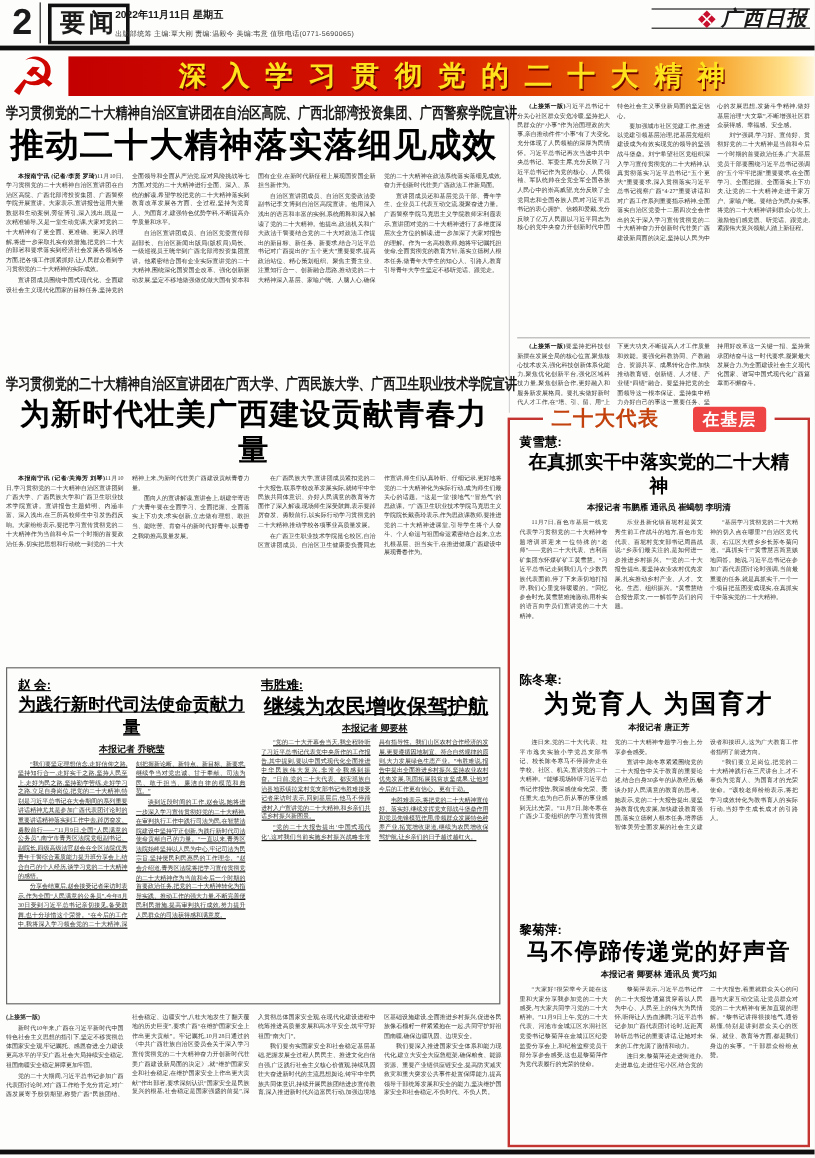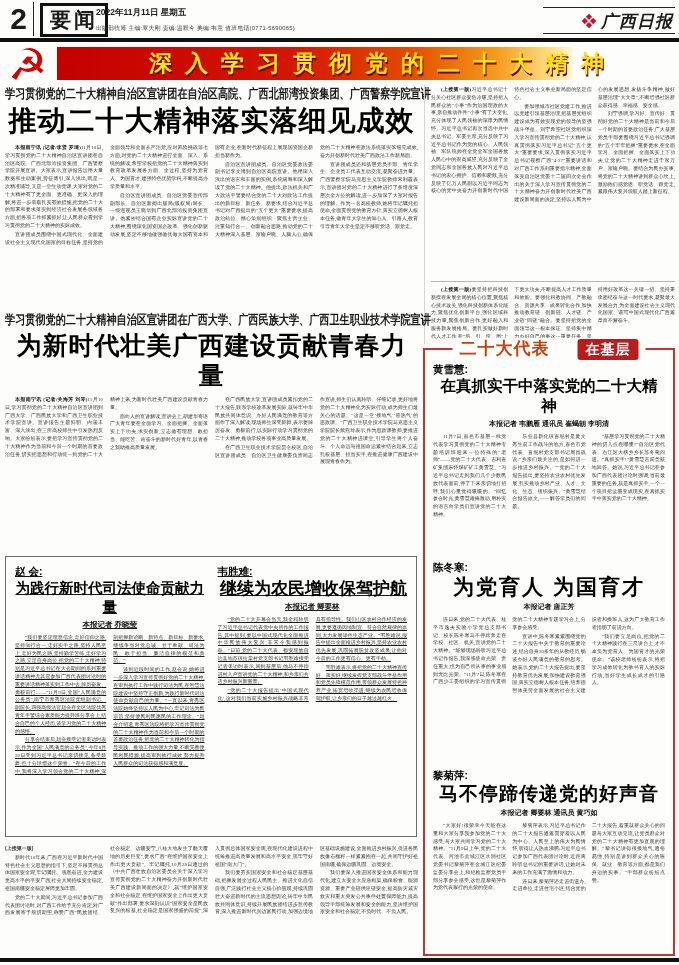--- a/index.html
+++ b/index.html
@@ -13,30 +13,30 @@
   .hdr { position:absolute; left:0; top:0; width:679px; height:42px; }
   .pagenum { position:absolute; left:4px; top:2px; width:30px; height:34px;
     font:bold 30px/34px "Liberation Sans","DejaVu Sans",sans-serif; text-align:center;
     border-right:1px solid #222; }
   .secbox { position:absolute; left:40px; top:3px; padding:1px 7px;
     border:3px solid #111; font:900 21px/26px "Liberation Sans","DejaVu Sans",sans-serif;
     letter-spacing:3px; }
   .dateblk { position:absolute; left:96px; top:7px; font-family:"Liberation Sans","DejaVu Sans",sans-serif; }
   .dateblk .d1 { font-size:8.5px; font-weight:bold; }
   .dateblk .d2 { font-size:5.8px; color:#3c3c3c; margin-top:5px; letter-spacing:.3px; }
-  .mast { position:absolute; right:4px; top:7px; width:132px; height:27px;
+  .mast { position:absolute; right:4px; top:7px; width:132px; height:17px;
     border-top:1px solid #222; border-bottom:1px solid #222;
     display:flex; align-items:center; justify-content:flex-end; gap:4px; padding:0 2px; }
   .mast .mname { font:bold italic 17px/20px "DejaVu Serif",serif; letter-spacing:1px; }
   .hdr-rule { position:absolute; left:0; top:38px; width:679px; height:3.5px; background:#101010; }
   
   .banner { position:absolute; left:0; top:47px; width:679px; height:33px; }
   .emblem { position:absolute; left:8px; top:-8px; font-size:44px; color:#cf0500;
     font-family:"DejaVu Sans",sans-serif; }
-  .redbar { position:absolute; left:57px; top:0; width:516px; height:33px;
+  .redbar { position:absolute; left:57px; top:0; width:622px; height:33px;
     background:linear-gradient(90deg,#c40000 0%,#d41500 45%,#e24a00 68%,#f59a1a 85%,#ffe08a 96%,#fff6dd 100%);
     display:flex; align-items:center; }
   .redbar .btxt { margin-left:92px; color:#ffe31d; font:900 23px/23px "Liberation Sans","DejaVu Sans",sans-serif;
     letter-spacing:13px; white-space:nowrap; text-shadow:1px 1.5px 0 #6e0000; }
   
   .kicker { font:900 13px/15px "Liberation Sans","DejaVu Sans",sans-serif;
     transform:scaleX(.78); transform-origin:left center; white-space:nowrap; }
   .hl { font-family:"Liberation Sans","DejaVu Sans",sans-serif; font-weight:900; text-align:center; color:#000; }
   .body-cols { font-size:5px; line-height:1.56; text-align:justify; color:#333;
     column-fill:balance; overflow:hidden; }
@@ -69,21 +69,21 @@
   
   .bjump { position:absolute; left:5px; top:845px; width:413px; }
   .bjump .body-cols { height:110px; column-count:4; column-gap:7px; }
   .bjump .jl { text-indent:0; font-weight:900; font-family:"Liberation Sans","DejaVu Sans",sans-serif; }
   
   .dbox { position:absolute; left:423px; top:348px; width:252px; height:608px;
     border:2px solid #c43531; padding:13px 8px 5px; }
   .badge { position:absolute; top:-12px; left:50%; transform:translateX(-50%);
     background:#fdfdfb; padding:0 7px; display:flex; align-items:center; gap:6px; white-space:nowrap; }
   .badge .bmain { color:#c2410c; font:900 17px/22px "Liberation Sans","DejaVu Sans",sans-serif; letter-spacing:1px; }
-  .badge .bsub { background:#b91c1c; color:#fff; font:900 14px/14px "Liberation Sans","DejaVu Sans",sans-serif;
+  .badge .bsub { background:#ef4444; color:#fff; font:900 14px/14px "Liberation Sans","DejaVu Sans",sans-serif;
     padding:3px 8px 4px; border-radius:3px; letter-spacing:1px;margin-left:22px; }
   .dart { margin-bottom:7px; }
   .dart .hl1 { font-size:21px; line-height:25px; letter-spacing:2px; }
   .dart .hl2 { font-size:15.5px; line-height:20px; }
   .dart .hl3 { font-size:19px; line-height:23px; letter-spacing:1px; }
   .dart .byline { margin:3px 0 4px; font-size:7px; }
   .dart .body-cols { column-count:3; column-gap:6px; }
   .dbA .body-cols { height:146px; }
   .dbB .body-cols { height:121px; }
   .dbC .body-cols { height:133px; }

